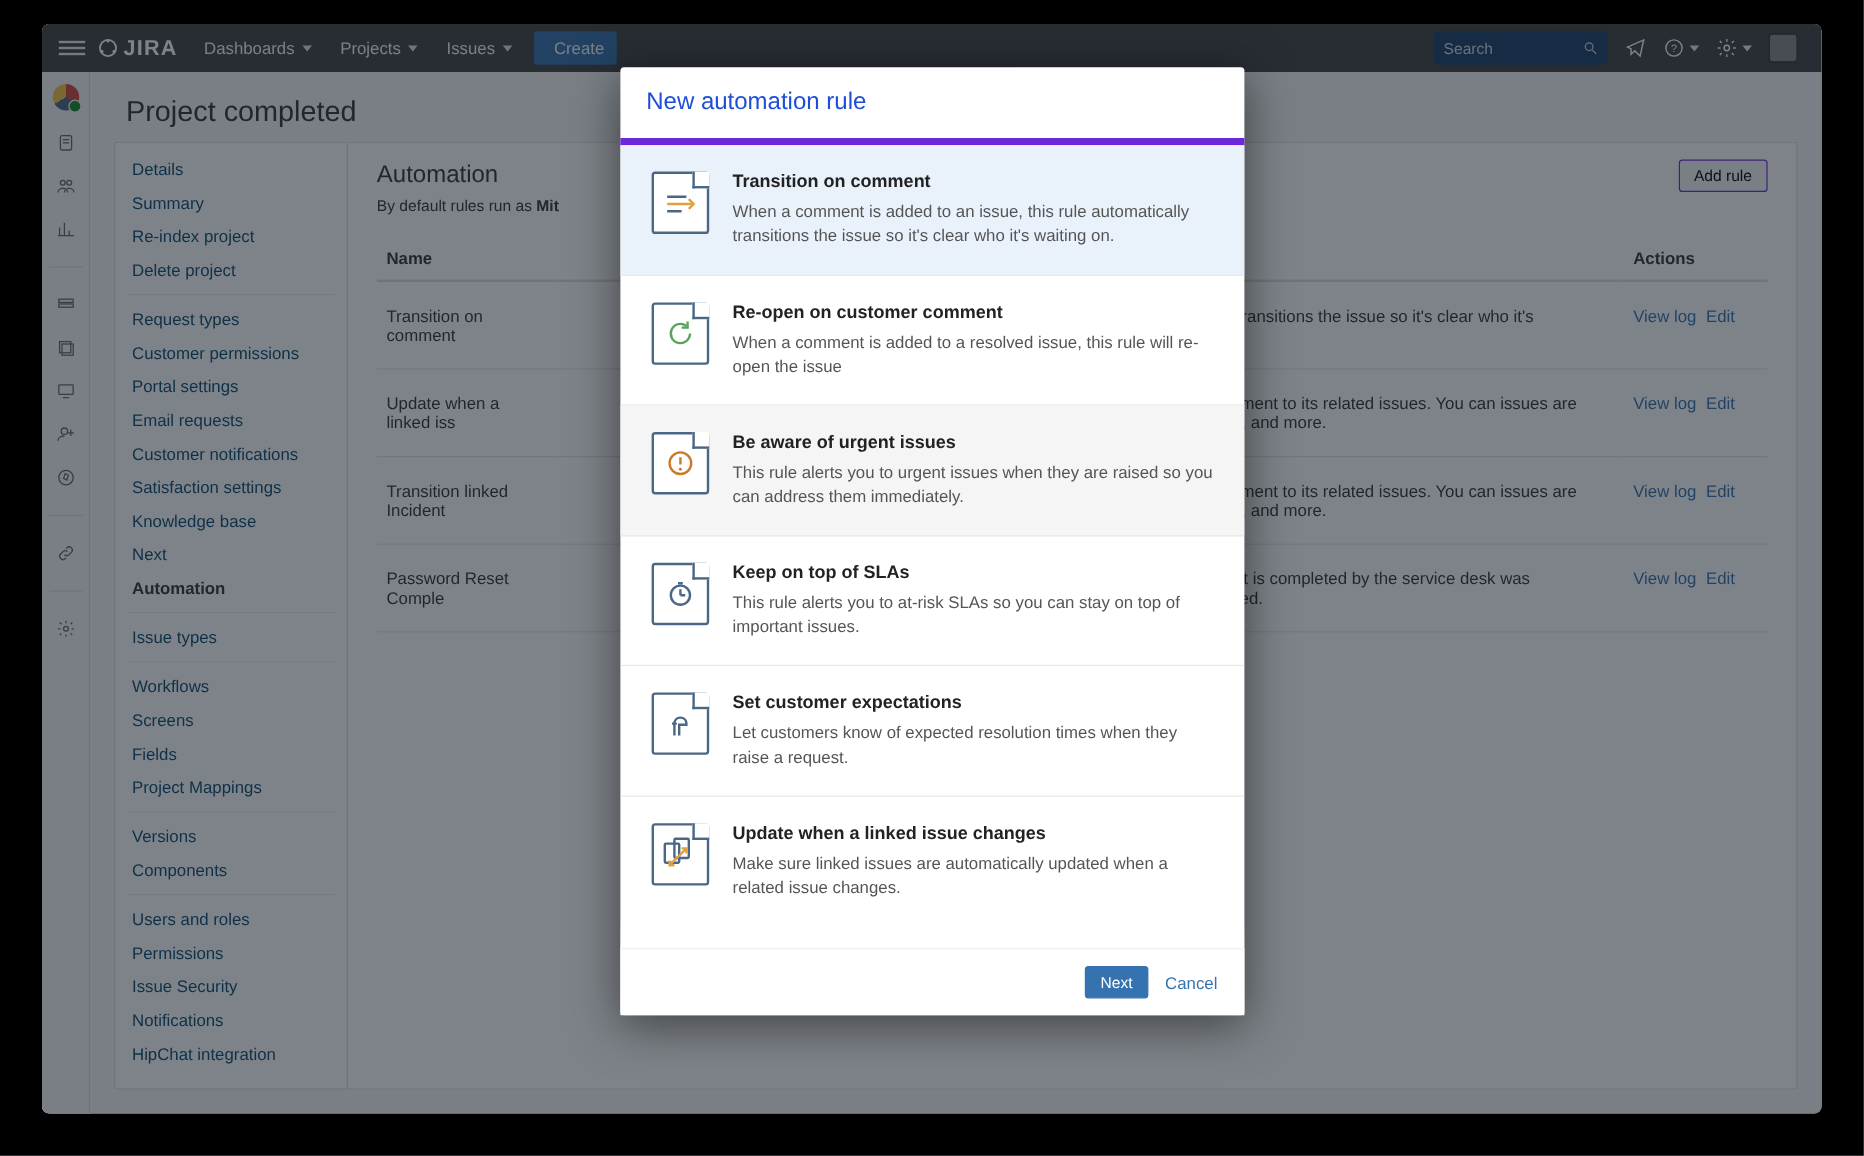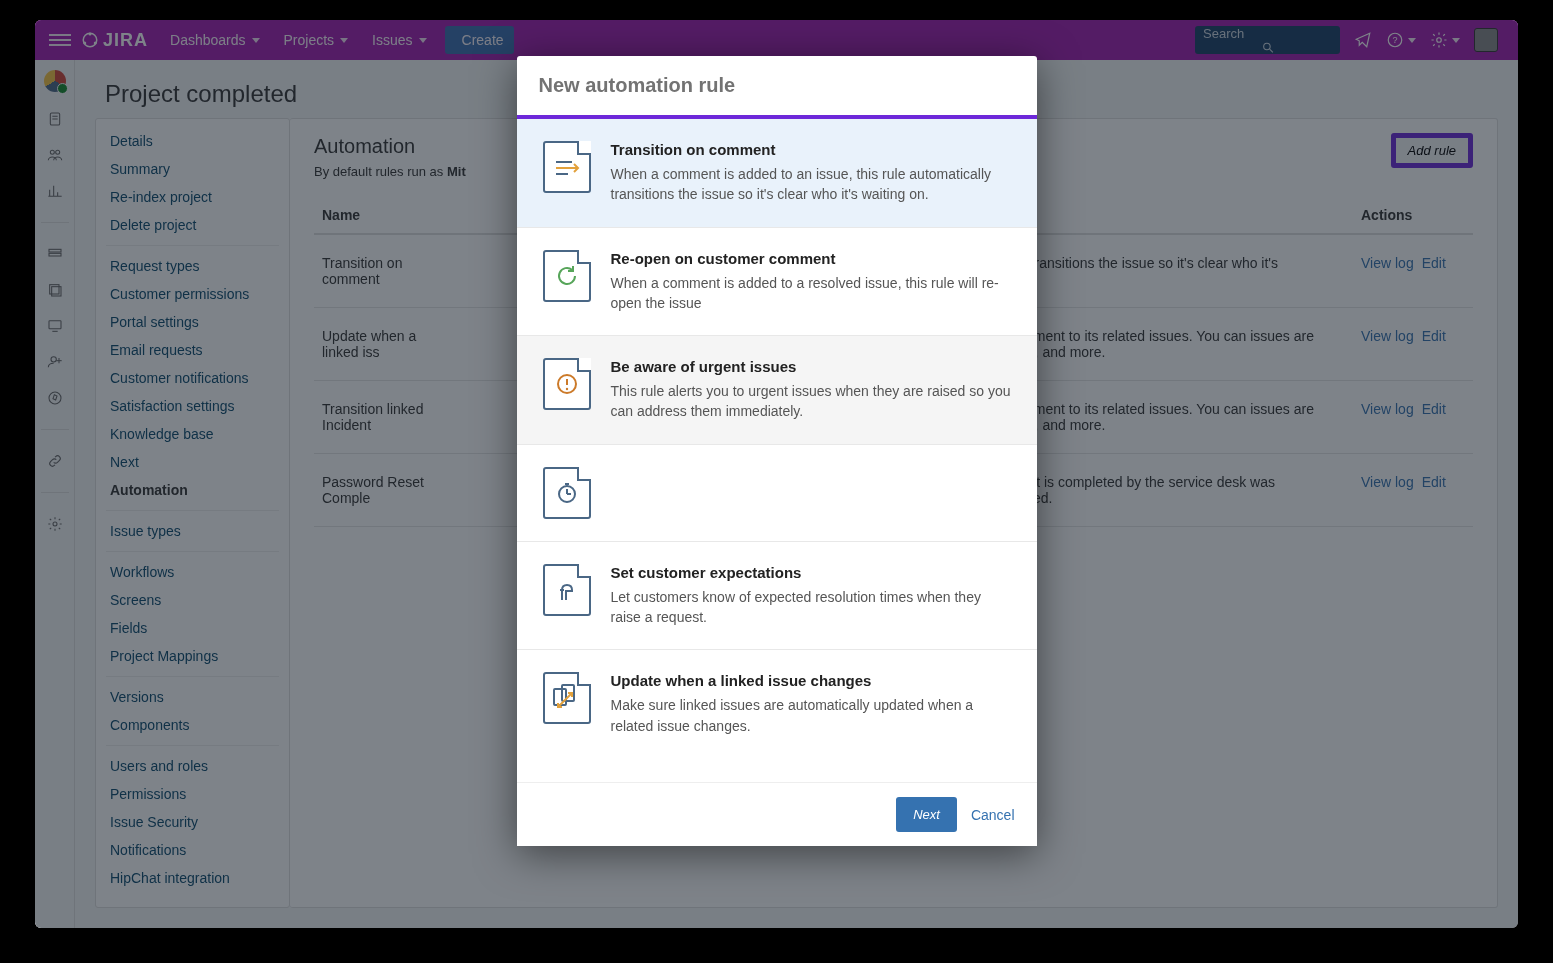--- a/index.html
+++ b/index.html
@@ -15,36 +15,36 @@
   .app {
     position: absolute;
     top: 20px; left: 35px; right: 35px; bottom: 35px;
     background: #f4f5f7;
     border-radius: 6px;
     overflow: hidden;
     display: flex;
     flex-direction: column;
   }
   .topbar {
-    background: #a21caf;
+    background: #404040;
     height: 40px;
     display: flex;
     align-items: center;
     padding: 0 10px;
     color: #fff;
     font-size: 14px;
   }
   .topbar .hamburger { width: 22px; height: 22px; display:flex; flex-direction:column; justify-content:center; gap:3px; margin:0 10px 0 4px; opacity:0.9;}
   .topbar .hamburger span { height:2px; background:#fff; display:block;}
   .topbar .logo { font-weight:bold; font-size:18px; letter-spacing:1px; display:flex; align-items:center; gap:4px; margin-right:12px;}
   .topbar .nav { display:flex; align-items:center; gap:4px;}
   .topbar .nav .item { padding:6px 10px; border-radius:3px; display:flex; align-items:center; gap:4px; cursor:pointer; opacity:0.95;}
   .topbar .nav .item.create { background:#3572b0; color:#fff; margin-left:4px;padding-left:17px;}
   .topbar .spacer { flex:1; }
-  .topbar .search { background:#1a3f66; border-radius:3px; height:28px; display:flex; align-items:center; padding:0 8px; width:145px;flex-direction:column;}
+  .topbar .search { background:#1a3f66; border-radius:3px; height:28px; display:flex; align-items:center; padding:0 8px; width:145px;}
   .topbar .search input { background:transparent; border:none; color:#fff; outline:none; font-size:13px; width:100%; }
   .topbar .search input::placeholder{color:#ccd6e0;}
   .topbar .right-icons { display:flex; align-items:center; gap:14px; margin: 0 10px 0 14px; color:#fff; }
   .topbar .caret { width:0;height:0;border-left:4px solid transparent;border-right:4px solid transparent;border-top:5px solid #fff; display:inline-block; margin-left:2px; opacity:0.9;}
   .topbar .avatar { width:24px; height:24px; background:#888; border-radius:3px; border:1px solid #333;}
 
   .body { flex:1; display:flex; overflow:hidden; }
   .left-rail {
     width: 40px;
     background: #f4f5f7;
@@ -81,21 +81,21 @@
     border-left:none;
     background:#fff;
     border-radius:3px;
     padding: 16px 24px;
     overflow:auto;
     position:relative;
   }
   .main h2 { font-size:20px; font-weight:500; margin-bottom:6px;}
   .main .subtext { font-size:13px; color:#333; margin-bottom:18px;}
   .toolbar-right { position:absolute; right:24px; top:14px;}
-  .btn { background:#f4f5f7; border:5px solid #6d28d9; padding:5px 12px; border-radius:3px; font-size:13px; cursor:pointer;font-style:italic;}
+  .btn { background:#f4f5f7; border:1px solid #6d28d9; padding:5px 12px; border-radius:3px; font-size:13px; cursor:pointer;}
   .btn.primary { background:#3572b0; color:#fff; border-color:#3572b0;}
   table { width:100%; border-collapse:collapse; font-size:14px;}
   thead th { text-align:left; font-weight:600; color:#333; padding:10px 8px; border-bottom:2px solid #ddd;}
   tbody td { padding:20px 8px; border-bottom:1px solid #e5e5e5; vertical-align:top;}
   tbody td.desc { color:#333;}
   tbody td.actions { white-space:nowrap;}
   tbody td.actions a { color:#3572b0; text-decoration:none; margin-right:8px;}
 
   
   .overlay {
@@ -105,21 +105,21 @@
   }
   .modal {
     width: 520px;
     background:#fff;
     margin-top:36px;
     border-radius:3px;
     box-shadow:0 8px 40px rgba(0,0,0,0.5);
     display:flex; flex-direction:column;
     max-height: 790px;
   }
-  .modal-header { padding:18px 22px; font-size:20px; font-weight:700; color:#737373; border-bottom:4px solid #6d28d9;}
+  .modal-header { padding:18px 22px; font-size:20px; font-weight:400; color:#1d4ed8; border-bottom:6px solid #6d28d9;}
   .modal-body { flex:1; overflow:hidden; position:relative;}
   .template-list { padding:0; }
   .template {
     display:flex;
     gap:20px;
     padding: 22px 26px;
     border-bottom:1px solid #e8e8e8;
     cursor:pointer;
   }
   .template.selected { background:#e9f2fb;}
@@ -410,20 +410,24 @@
             </div>
             <div class="template">
               <div class="ticon">
                 <svg width="24" height="24" viewBox="0 0 24 24">
                   <circle cx="12" cy="13" r="8" fill="none" stroke="#4a6785" stroke-width="2"></circle>
                   <line x1="12" y1="13" x2="12" y2="8" stroke="#4a6785" stroke-width="2"></line>
                   <line x1="12" y1="13" x2="16" y2="13" stroke="#4a6785" stroke-width="2"></line>
                   <line x1="10" y1="3" x2="14" y2="3" stroke="#4a6785" stroke-width="2"></line>
                 </svg>
               </div>
+              <div class="tcontent">
+                <h3>Keep on top of SLAs</h3>
+                <p>This rule alerts you to at-risk SLAs so you can stay on top of important issues.</p>
+              </div>
             </div>
             <div class="template">
               <div class="ticon">
                 <svg width="24" height="24" viewBox="0 0 24 24">
                   <path d="M7 22V12c0-3 2-5 5-5s5 2 5 5v1h-6v9" fill="none" stroke="#4a6785" stroke-width="2"></path>
                   <path d="M5 12h4" stroke="#4a6785" stroke-width="2"></path>
                 </svg>
               </div>
               <div class="tcontent">
                 <h3>Set customer expectations</h3>

